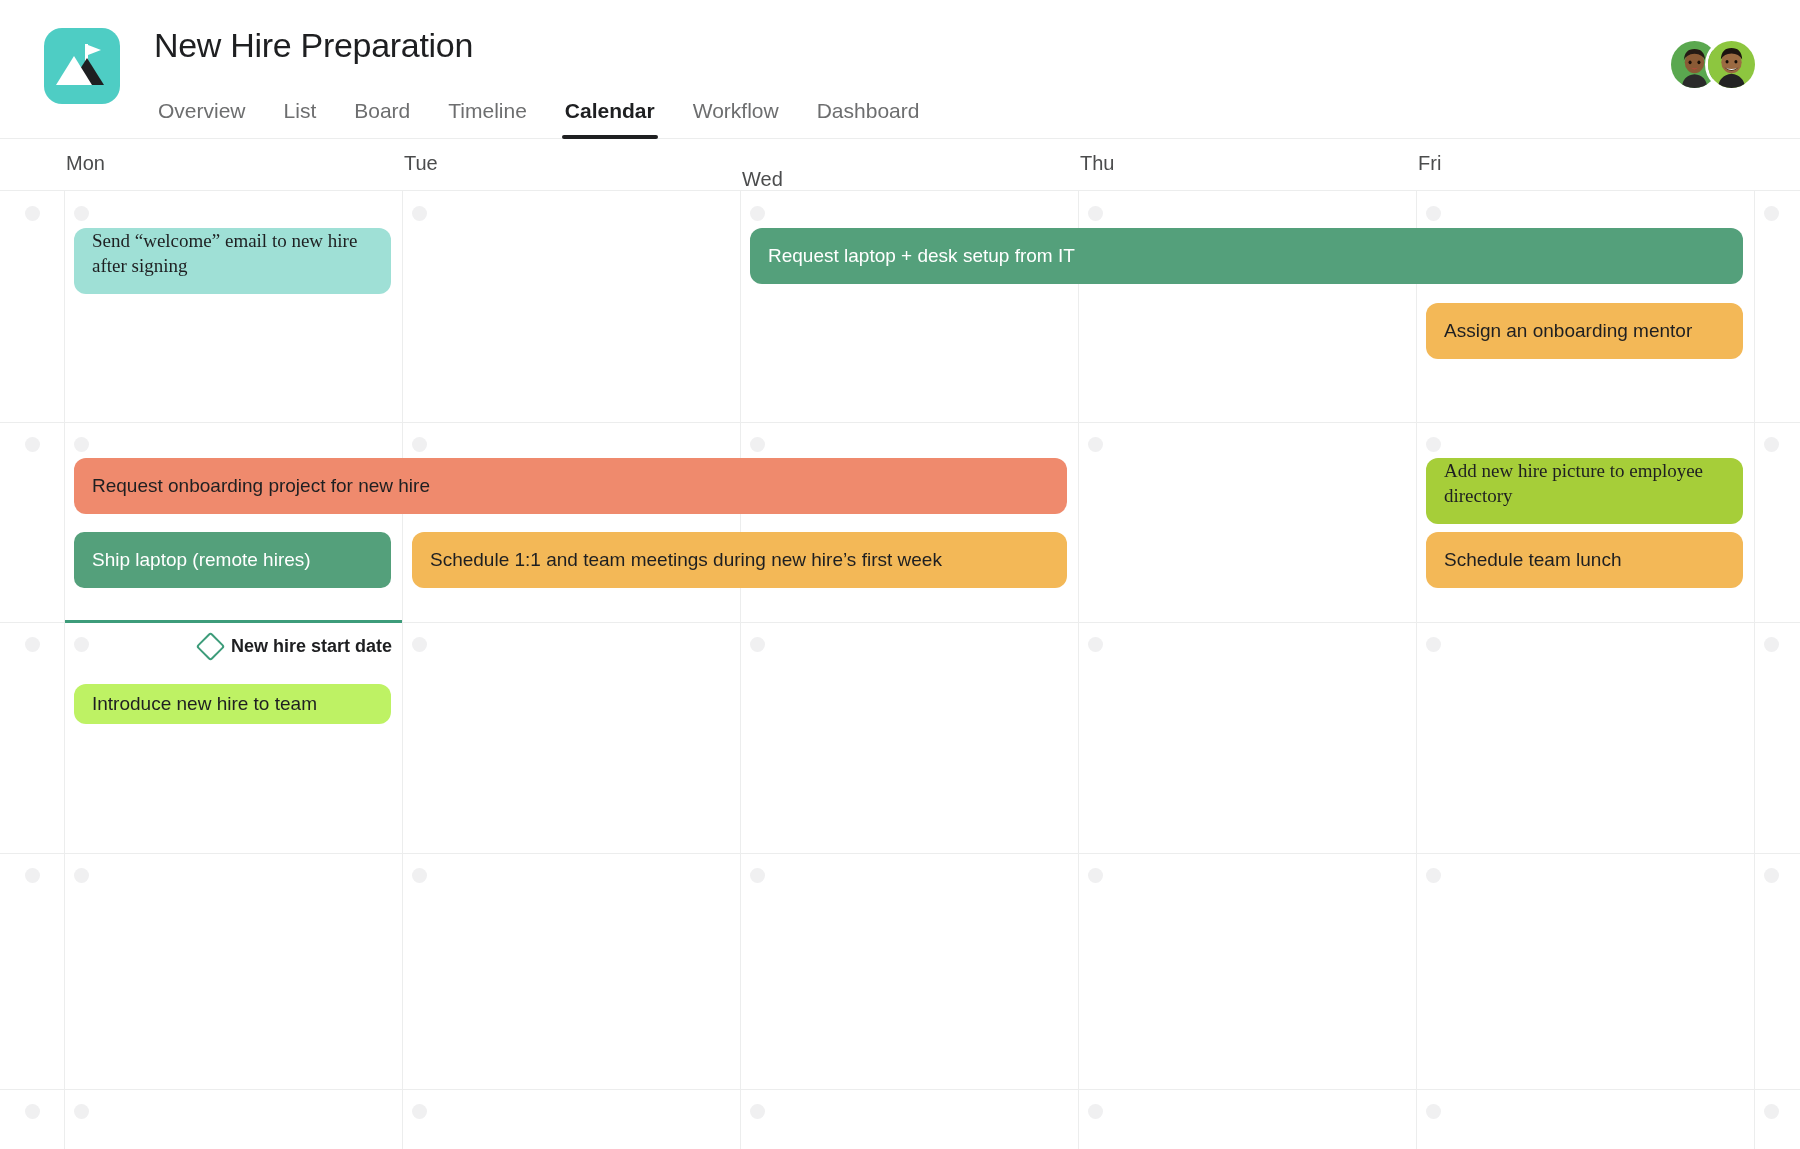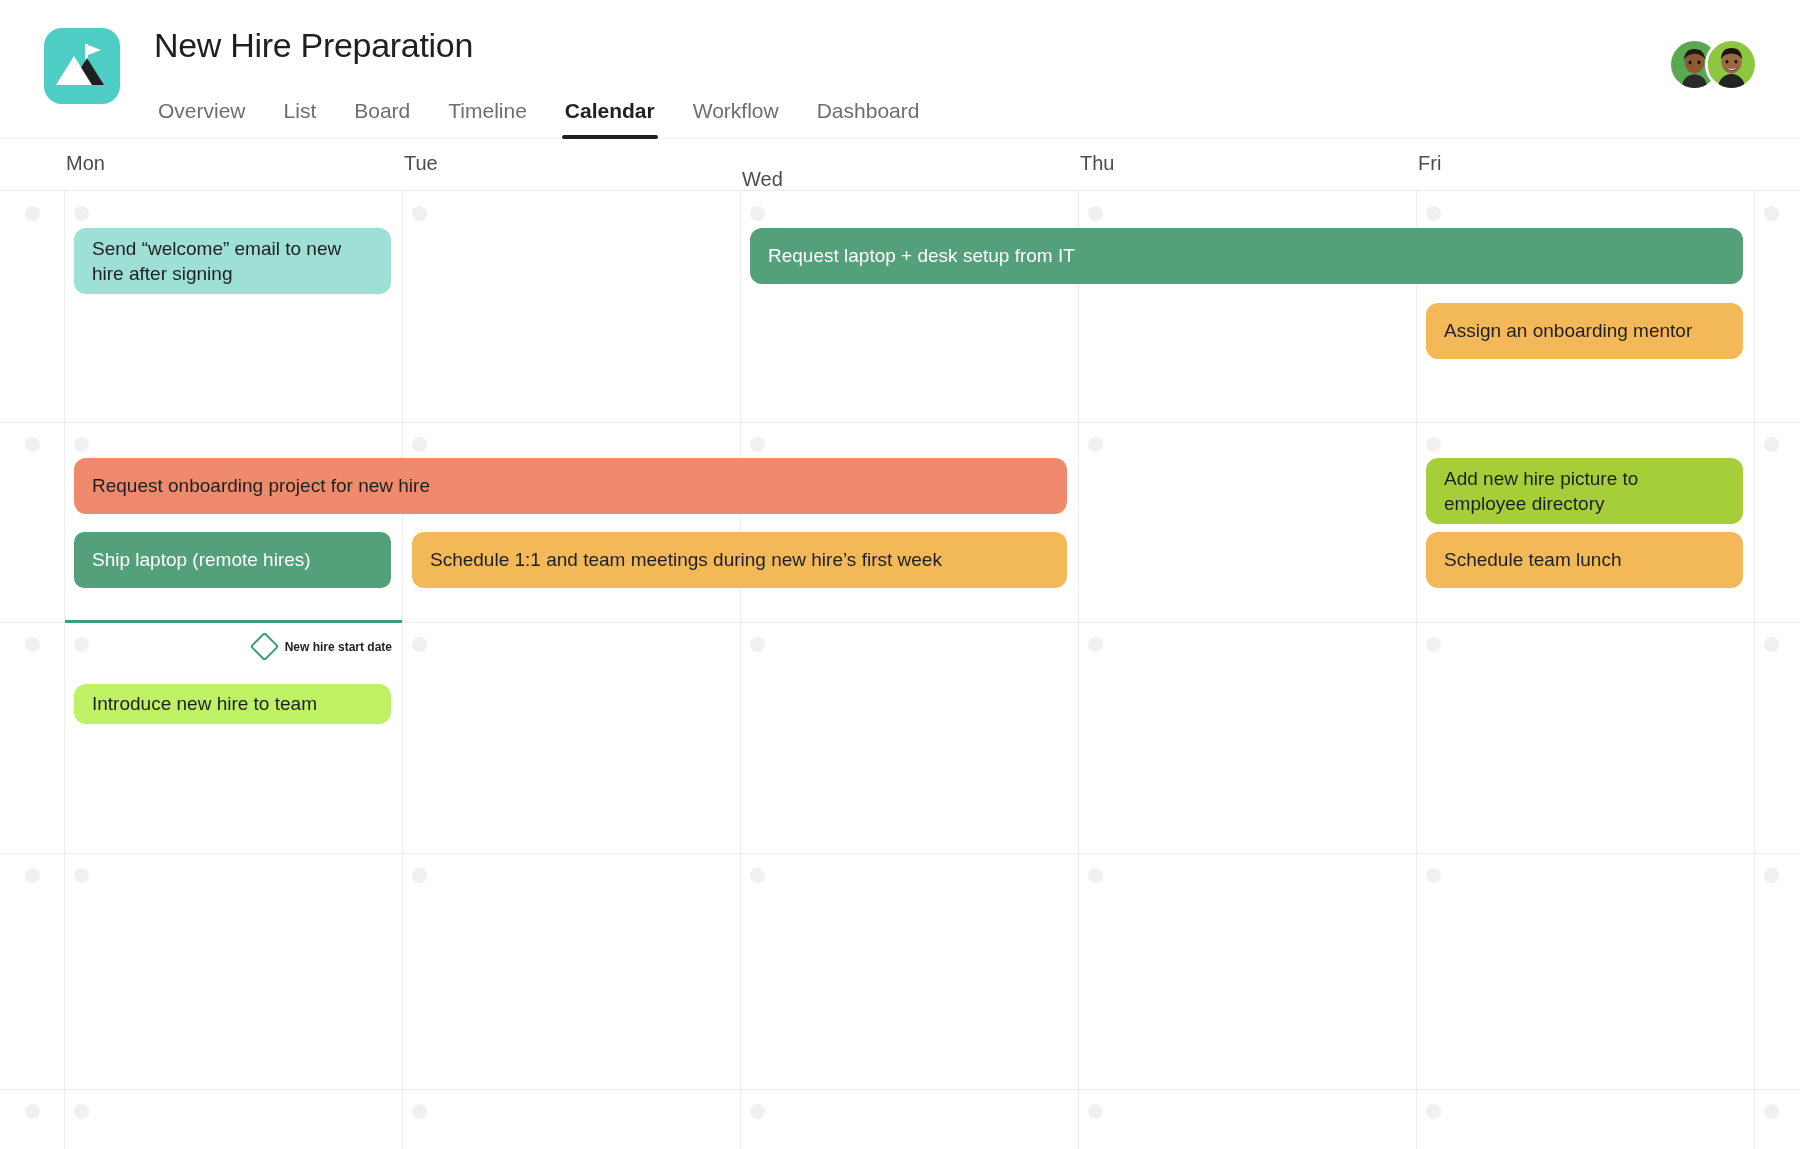--- a/index.html
+++ b/index.html
@@ -130,21 +130,21 @@
     position: absolute;
     border-radius: 12px;
     padding: 0 18px;
     display: flex;
     align-items: center;
     font-size: 19px;
     line-height: 1.32;
     cursor: pointer;
     overflow: hidden;
   }
-  .chip.two-line { align-items: center; }
+  .chip.two-line { align-items: flex-start; font-family: Liberation Serif, serif; }
 
   
   .milestone-line {
     position: absolute;
     height: 3px;
     background: #3d9c7a;
   }
   .milestone {
     position: absolute;
     display: flex;
@@ -154,21 +154,21 @@
     white-space: nowrap;
   }
   .milestone .diamond {
     width: 21px; height: 21px;
     transform: rotate(45deg);
     border: 2.5px solid #3d9c7a;
     border-radius: 3px;
     flex: 0 0 auto;
   }
   .milestone .mlabel {
-    font-size: 12px;
+    font-size: 18px;
     font-weight: 700;
     color: #1e1f21;
   }
 </style>
 </head>
 <body>
 
 <div class="app-header">
 
   <div class="logo">

